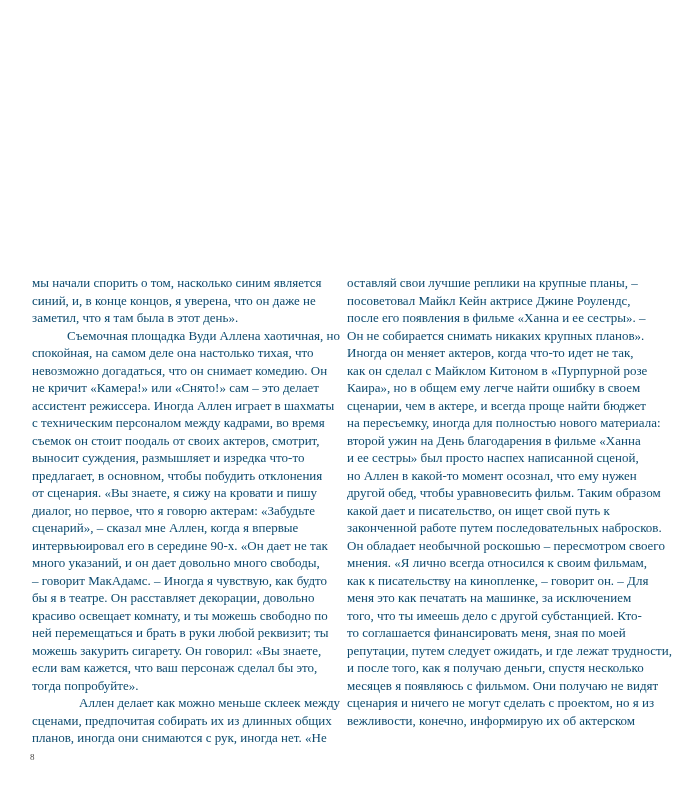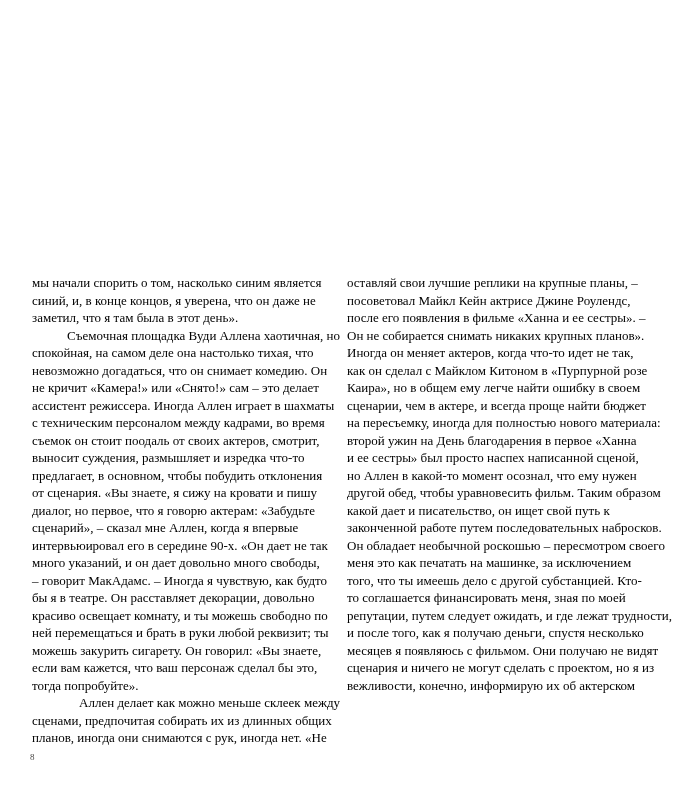--- a/index.html
+++ b/index.html
@@ -15,21 +15,21 @@
     font-family: "Liberation Serif", "DejaVu Serif", serif;
   }
   .book-page {
     position: absolute;
     inset: 0;
     background: #ffffff;
   }
   .text-column {
     position: absolute;
     top: 274px;
-    color: #000000;
+    color: #0c4a6e;
     font-size: 13px;
     line-height: 17.5px;
     text-align: left;
   }
   .col-left  { left: 32px;  width: 308px; }
   .col-right { left: 347px; width: 312px; }
   .line {
     white-space: nowrap;
     height: 17.5px;
   }
@@ -84,27 +84,29 @@
   <div class="text-column col-right">
       <div class="line">оставляй свои лучшие реплики на крупные планы, –</div>
       <div class="line">посоветовал Майкл Кейн актрисе Джине Роулендс,</div>
       <div class="line">после его появления в фильме «Ханна и ее сестры». –</div>
       <div class="line">Он не собирается снимать никаких крупных планов».</div>
       <div class="line">Иногда он меняет актеров, когда что-то идет не так,</div>
       <div class="line">как он сделал с Майклом Китоном в «Пурпурной розе</div>
       <div class="line">Каира», но в общем ему легче найти ошибку в своем</div>
       <div class="line">сценарии, чем в актере, и всегда проще найти бюджет</div>
       <div class="line">на пересъемку, иногда для полностью нового материала:</div>
-      <div class="line">второй ужин на День благодарения в первое «Ханна</div>
+      <div class="line">второй ужин на День благодарения в фильме «Ханна</div>
       <div class="line">и ее сестры» был просто наспех написанной сценой,</div>
       <div class="line">но Аллен в какой-то момент осознал, что ему нужен</div>
       <div class="line">другой обед, чтобы уравновесить фильм. Таким образом</div>
       <div class="line">какой дает и писательство, он ищет свой путь к</div>
       <div class="line">законченной работе путем последовательных набросков.</div>
       <div class="line">Он обладает необычной роскошью – пересмотром своего</div>
+      <div class="line">мнения. «Я лично всегда относился к своим фильмам,</div>
+      <div class="line">как к писательству на кинопленке, – говорит он. – Для</div>
       <div class="line">меня это как печатать на машинке, за исключением</div>
       <div class="line">того, что ты имеешь дело с другой субстанцией. Кто-</div>
       <div class="line">то соглашается финансировать меня, зная по моей</div>
       <div class="line">репутации, путем следует ожидать, и где лежат трудности,</div>
       <div class="line">и после того, как я получаю деньги, спустя несколько</div>
       <div class="line">месяцев я появляюсь с фильмом. Они получаю не видят</div>
       <div class="line">сценария и ничего не могут сделать с проектом, но я из</div>
       <div class="line">вежливости, конечно, информирую их об актерском</div>
     </div>
 

